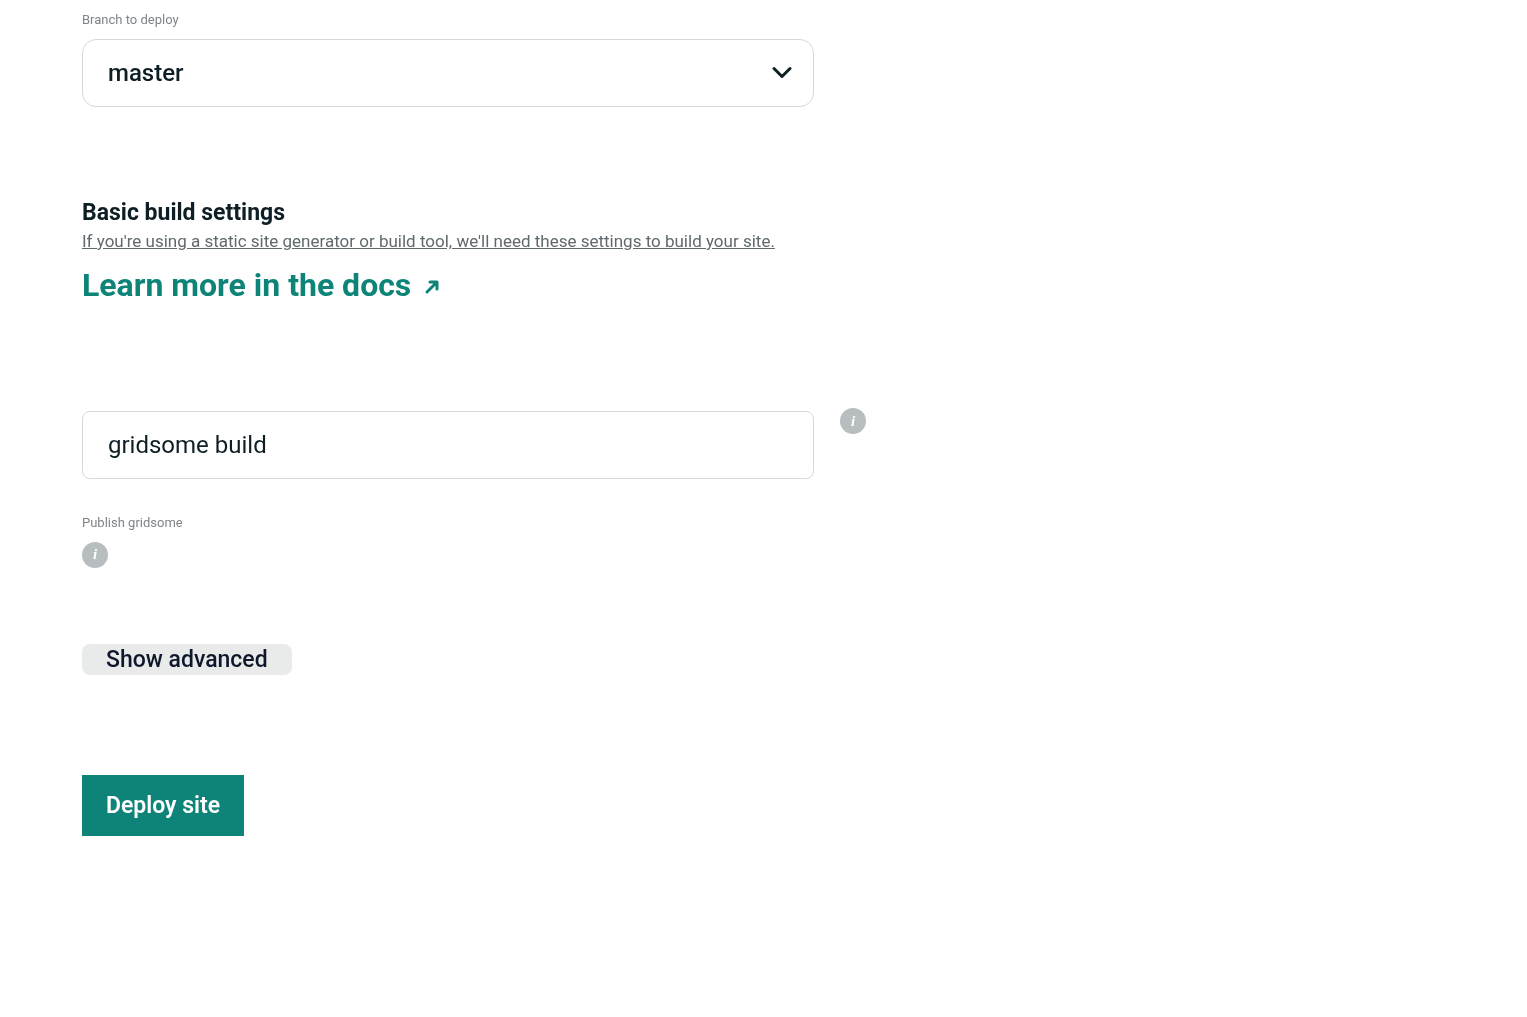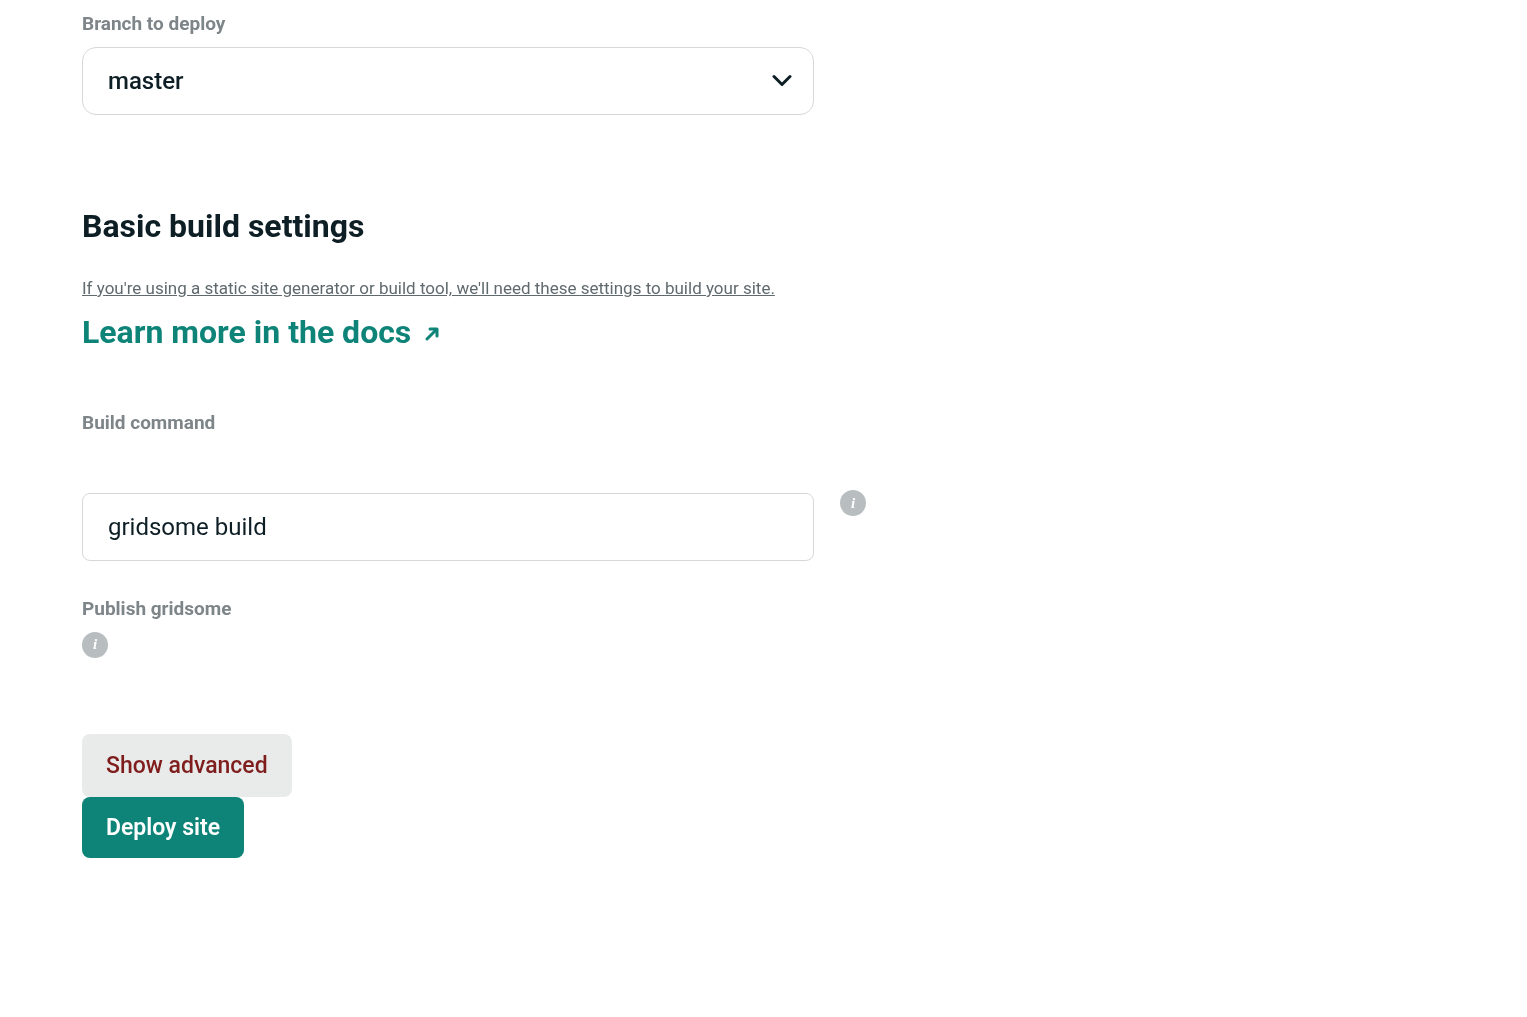--- a/index.html
+++ b/index.html
@@ -13,22 +13,22 @@
       color: #0e1e25;
       padding: 12px 82px;
       width: 1527px;
     }
     .field-group {
       margin-bottom: 36px;
     }
     .field-label {
       display: block;
       color: #7d8589;
-      font-size: 19px;
-      font-weight: 700;
+      font-size: 13px;
+      font-weight: 400;
       margin-bottom: 12px;
     }
     .select-wrapper {
       position: relative;
       width: 732px;
     }
     .select-field {
       width: 100%;
       height: 68px;
       padding: 0 50px 0 25px;
@@ -47,24 +47,24 @@
       position: absolute;
       right: 22px;
       top: 50%;
       transform: translateY(-50%);
       pointer-events: none;
     }
     .section {
       margin-top: 92px;
     }
     .section-heading {
-      font-size: 32px;
+      font-size: 23px;
       font-weight: 700;
       color: #0e1e25;
-      margin-bottom: 32px;
+      margin-bottom: 4px;
     }
     .section-description {
       font-size: 17px;
       color: #606a6e;
       line-height: 1.4;
       margin-bottom: 12px;
       text-decoration: underline;
     }
     .docs-link {
       display: inline-flex;
@@ -114,42 +114,43 @@
       justify-content: center;
       font-family: Georgia, serif;
       font-style: italic;
       font-size: 15px;
       font-weight: 700;
       cursor: pointer;
       flex-shrink: 0;
     }
     .show-advanced-btn {
       display: inline-block;
-      padding: 18px 24px;
+      padding: 2px 24px;
       font-size: 23px;
       font-weight: 500;
-      color: #7f1d1d;
+      color: #0f172a;
       background: #e9ebeb;
       border: none;
       border-radius: 8px;
       cursor: pointer;
       font-family: inherit;
       margin-top: 40px;
     }
     .deploy-btn {
       display: inline-block;
       padding: 17px 24px;
       font-size: 23px;
       font-weight: 600;
       color: #ffffff;
       background: #0e8478;
       border: none;
-      border-radius: 8px;
-      cursor: pointer;
-      font-family: inherit;
+      border-radius: 0;
+      cursor: pointer;
+      font-family: inherit;
+      margin-top: 100px;
     }
   </style>
 </head>
 <body>
 
 <div class="field-group">
   <label class="field-label">Branch to deploy</label>
   <div class="select-wrapper">
     <select class="select-field">
       <option>master</option>
@@ -168,21 +169,20 @@
   <a class="docs-link">
     <span>Learn more in the docs</span>
     <span class="docs-link-arrow">
       <svg width="18" height="18" viewBox="0 0 18 18" fill="none">
         <path d="M4 14 L14 4 M7 4 H14 V11" stroke="#0e8478" stroke-width="3" stroke-linecap="round" stroke-linejoin="round"></path>
       </svg>
     </span>
   </a>
 
   <div class="field-group">
-    <label class="field-label">Build command</label>
     <div class="input-row">
       <div class="input-field-wrap">
         <input type="text" class="text-input" value="gridsome build" style="">
       </div>
       <span class="info-badge">i</span>
     </div>
   </div>
 
   <div class="field-group">
     <label class="field-label">Publish gridsome</label>

